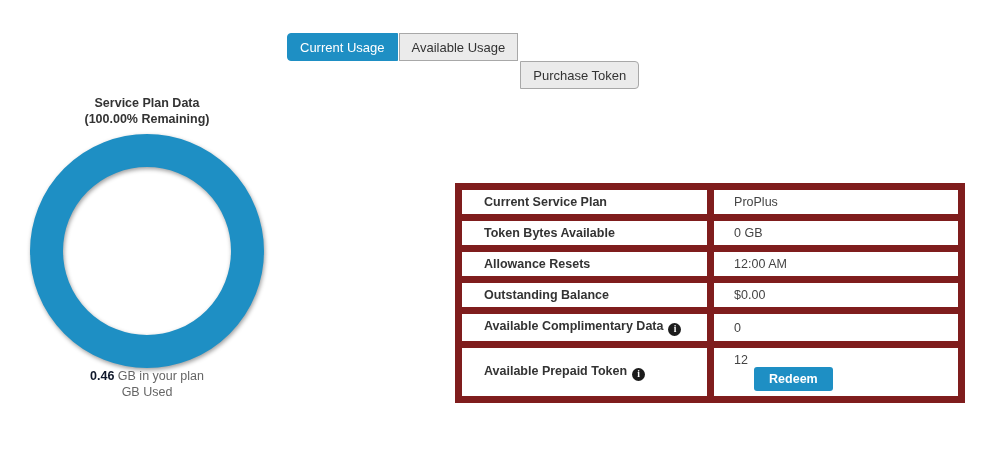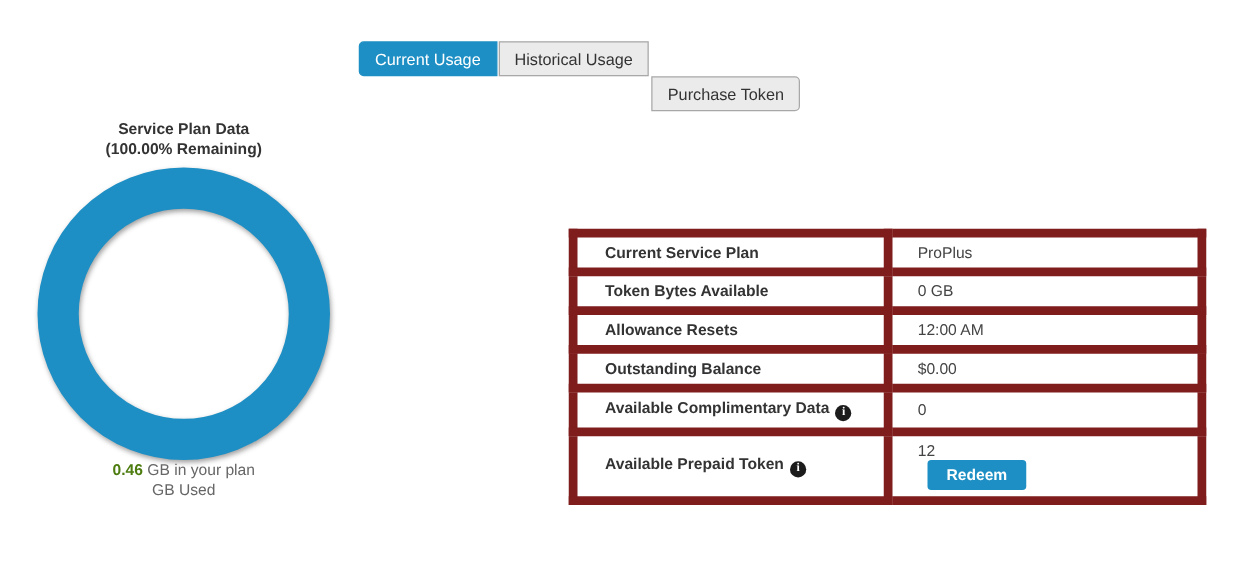--- a/index.html
+++ b/index.html
@@ -28,21 +28,21 @@
 
   
   .chart-block { position:absolute; left:17px; top:95px; width:260px; text-align:center; }
   .chart-title { font-size:12.5px; font-weight:bold; color:#333; line-height:16px; }
   .donut-svg { display:block; margin:-6px auto 0 auto; }
   .donut-ring {
     fill:none; stroke:var(--accent); stroke-width:33px;
     filter:drop-shadow(1px 2px 2px rgba(0,0,0,0.38));
   }
   .chart-footer { margin-top:-13px; font-size:12.5px; color:#666; line-height:16px; }
-  .chart-footer b { color:#4d7c0f; }
+  .chart-footer b { color:#0f172a; }
 
   
   .info-table {
     position:absolute; left:455px; top:183px; width:510px;
     border-collapse:collapse; font-size:12.5px;
   }
   .info-table td { border:7px solid #7f1d1d; vertical-align:middle; }
   .info-table tr { height:27px; }
   .info-table tr.tall { height:36px; }
   .cell-label {
@@ -55,33 +55,33 @@
   .info-icon {
     display:inline-flex; align-items:center; justify-content:center;
     width:13px; height:13px; border-radius:50%; background:#1c1c1c;
     margin-left:5px; vertical-align:-2px; cursor:pointer;
   }
   .info-icon::after {
     content:"i"; color:#fff; font-size:9.5px; font-weight:bold;
     font-family:"Liberation Serif", serif; line-height:1;
   }
   .redeem-btn {
-    margin-left:8px; background:var(--accent); color:#fff; border:none;
+    margin-left:20px; background:var(--accent); color:#fff; border:none;
     border-radius:3px; font-size:12.5px; font-weight:bold;
     padding:5px 15px; cursor:pointer; font-family:"Liberation Sans", sans-serif;
   }
 </style>
 </head>
 <body>
 
 <div class="page">
 
   <div class="tab-group">
     <button class="tab first active">Current Usage</button>
-    <button class="tab mid">Historical Usage</button>
+    <button class="tab mid">Available Usage</button>
     <button class="tab last">Purchase Token</button>
   </div>
 
   <div class="chart-block">
     <div class="chart-title">
       <div>Service Plan Data</div>
       <div>(100.00% Remaining)</div>
     </div>
     <svg class="donut-svg" width="260" height="260" viewBox="0 0 260 260">
       <circle class="donut-ring" cx="130" cy="130" r="100.5"></circle>

